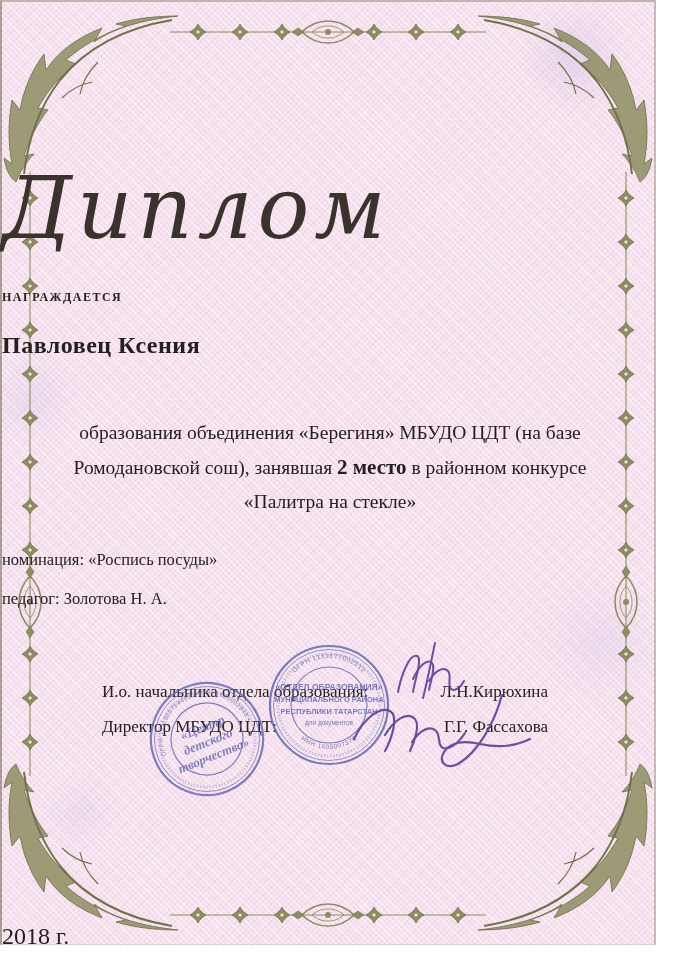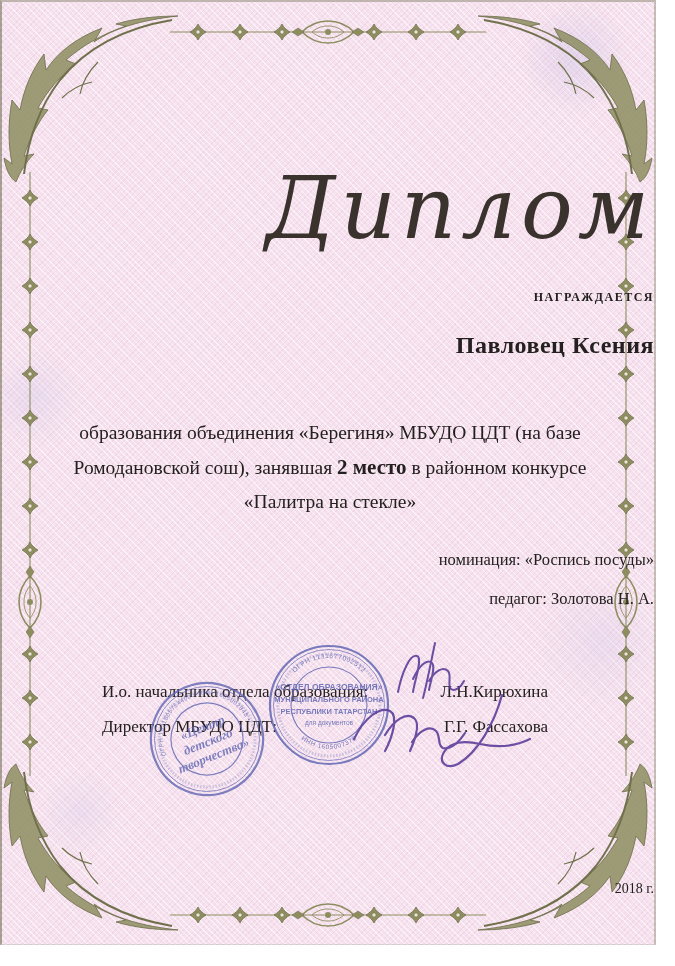--- a/index.html
+++ b/index.html
@@ -17,40 +17,40 @@
       radial-gradient(circle 70px at 5% 42%, rgba(208,198,232,.35), rgba(208,198,232,0) 70%),
       radial-gradient(circle 90px at 92% 68%, rgba(208,198,232,.30), rgba(208,198,232,0) 70%),
       radial-gradient(circle 60px at 12% 86%, rgba(208,198,232,.30), rgba(208,198,232,0) 70%),
       repeating-linear-gradient(45deg, rgba(255,255,255,.55) 0 1px, rgba(255,255,255,0) 1px 4px),
       repeating-linear-gradient(135deg, rgba(236,196,218,.45) 0 1px, rgba(236,196,218,0) 1px 4px);
     border-left:2px solid rgba(104,104,76,.55);
     border-top:2px solid rgba(124,124,96,.45);
     border-right:2px solid rgba(150,150,128,.5);
     border-bottom:1px solid rgba(170,170,150,.35);
   }
-  .abs{position:absolute;left:0;width:652px;text-align:right;color:#23201f;}
+  .abs{position:absolute;left:0;width:652px;text-align:left;color:#23201f;}
   .title{
     top:156px;font-family:"DejaVu Serif","Liberation Serif",serif;
     font-style:italic;font-size:86px;line-height:100px;letter-spacing:5px;
     color:#3a322d;
   }
   .awarded{top:288px;font-size:12px;font-weight:bold;letter-spacing:1.5px;}
   .recipient{top:330px;font-size:24px;font-weight:bold;letter-spacing:0.5px;}
   .bodytext{
     top:414px;left:62px;width:532px;position:absolute;text-align:center;
     font-size:19.5px;line-height:34px;color:#23201f;margin:0;
   }
   .bodytext b{font-size:21px;}
   .nomination{top:548px;font-size:16.5px;}
   .teacher{top:587px;font-size:16.5px;}
   .sig-row{position:absolute;left:100px;width:446px;display:flex;justify-content:space-between;font-size:17px;color:#23201f;}
   .sig-row-1{top:680px;}
   .sig-row-2{top:715px;}
   .place{top:777px;left:64px;width:592px;font-style:italic;font-size:15.5px;letter-spacing:0.5px;}
-  .year{top:879px;font-size:14px;}
+  .year{top:921px;font-size:24px;}
   .overlay-svg,.border-svg{position:absolute;left:0;top:0;pointer-events:none;}
 </style>
 </head>
 <body>
 
 <div class="page">
   <div class="certificate">
 
     <svg class="border-svg" width="652" height="942" viewBox="0 0 652 942" aria-hidden="true">
       <defs>

